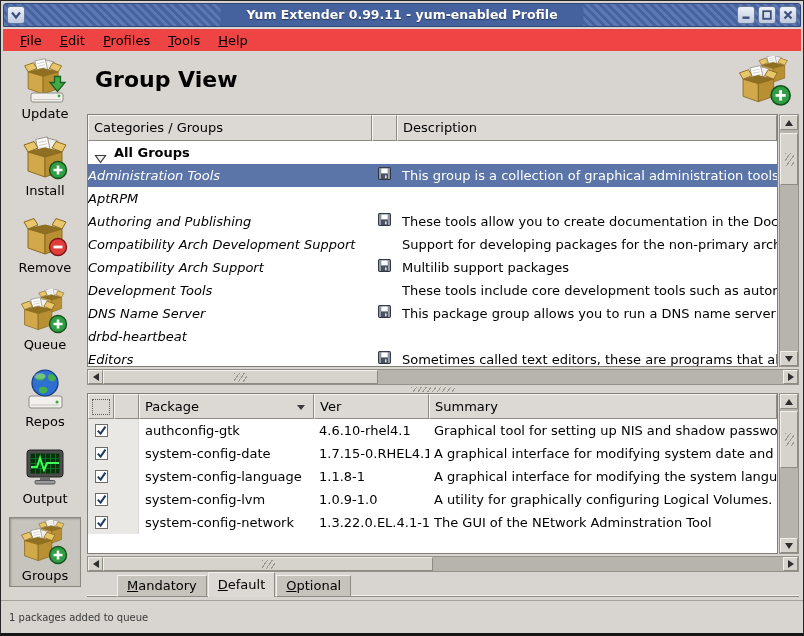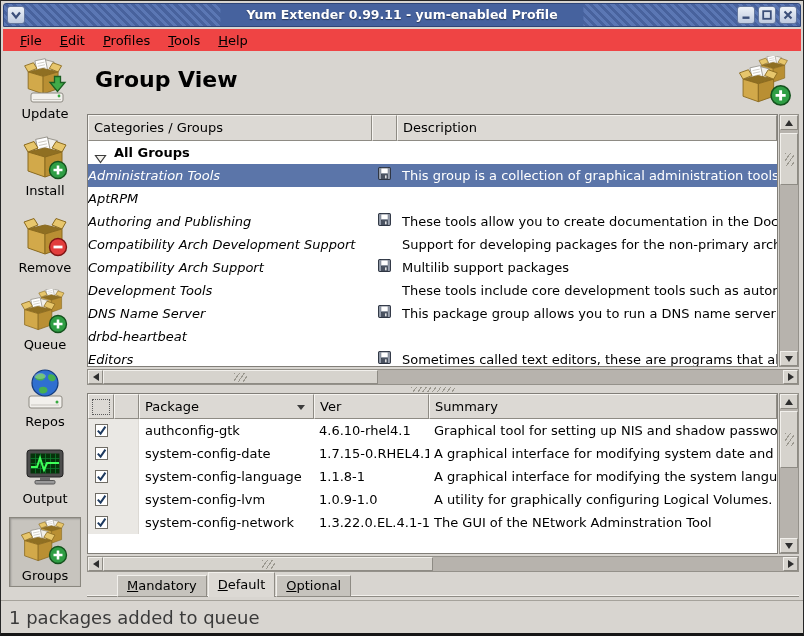--- a/index.html
+++ b/index.html
@@ -104,21 +104,21 @@
   
   .tabs{position:absolute;left:86px;top:571px;height:25px;display:flex;align-items:flex-end;margin-left:30px;}
   .nb-line{position:absolute;left:86px;top:594px;width:712px;height:2px;
     border-top:1px solid #f2f0ec;border-bottom:1px solid #8e8b84;}
   .tab{height:22px;line-height:20px;padding:0 9px;background:#c6c3bd;margin-right:1px;
     border:1px solid;border-color:#f2f0ec #8e8b84 #8e8b84 #f2f0ec;position:relative;z-index:1;}
   .tab.active{height:25px;line-height:23px;background:#dcd9d4;z-index:3;border-bottom:none;}
 
   
   .statusbar{position:absolute;left:0;top:599px;width:100%;height:33px;border-top:1px solid #a5a29b;
-    background:#d8d5d0;display:flex;align-items:center;padding-left:8px;font-size:18px;color:#3a3a3a;}
+    background:#d8d5d0;display:flex;align-items:center;padding-left:8px;font-size:10px;color:#3a3a3a;}
 </style>
 </head>
 <body>
 
 <div class="window">
 
   <div class="titlebar">
     <div class="win-btn wm-left">
       <svg width="12" height="9" viewBox="0 0 12 9">
           <path d="M2 1.5 6 6.5 10 1.5" fill="none" stroke="#3c4f79" stroke-width="2.2"></path>

